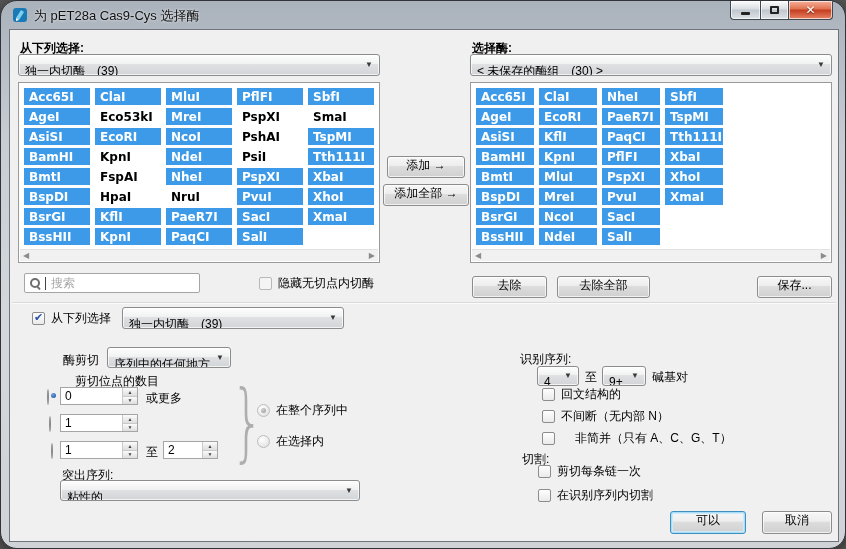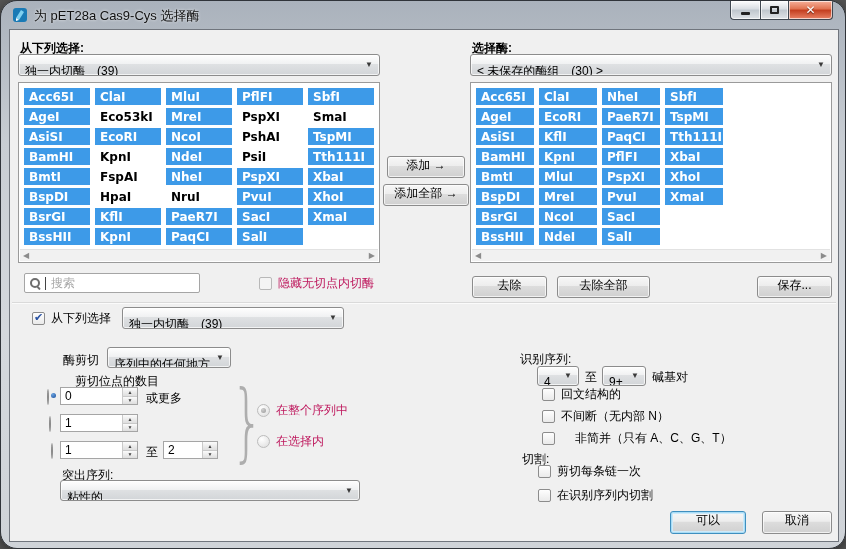--- a/index.html
+++ b/index.html
@@ -28,21 +28,21 @@
   .glyph-max{width:9px;height:8px;border:2px solid #222;border-radius:1px;}
   .glyph-close{color:#fff;font-size:12px;font-weight:bold;text-shadow:0 1px 1px rgba(0,0,0,.5);line-height:1;}
 
   
   .client{position:absolute;left:8px;top:28px;width:830px;height:513px;background:#f0f0f0;
           border:1px solid #70757d;font-size:12px;color:#000;}
   .client > *{position:absolute;}
 
   .lbl{white-space:nowrap;}
   .b{font-weight:bold;}
-  .gray{color:#be185d;text-align:center;}
+  .gray{color:#000000;text-align:center;}
 
   
   .combo{border:1px solid #8c8c8c;border-radius:3px;display:flex;
          background:linear-gradient(180deg,#fefefe,#f0f1f2 45%,#dfe1e3 46%,#d2d5d8);
          padding:8px 18px 0 6px;box-shadow:inset 0 0 0 1px rgba(255,255,255,.7);white-space:nowrap;overflow:hidden;}
   .combo .arr{position:absolute;right:6px;top:50%;transform:translateY(-58%);font-size:8px;color:#3a3a3a;}
 
   
   .btn{border:1px solid #8c8c8c;border-radius:3px;display:flex;align-items:flex-start;justify-content:center;
        background:linear-gradient(180deg,#f7f7f7,#ededed 45%,#dddddd 46%,#d0d0d0);

